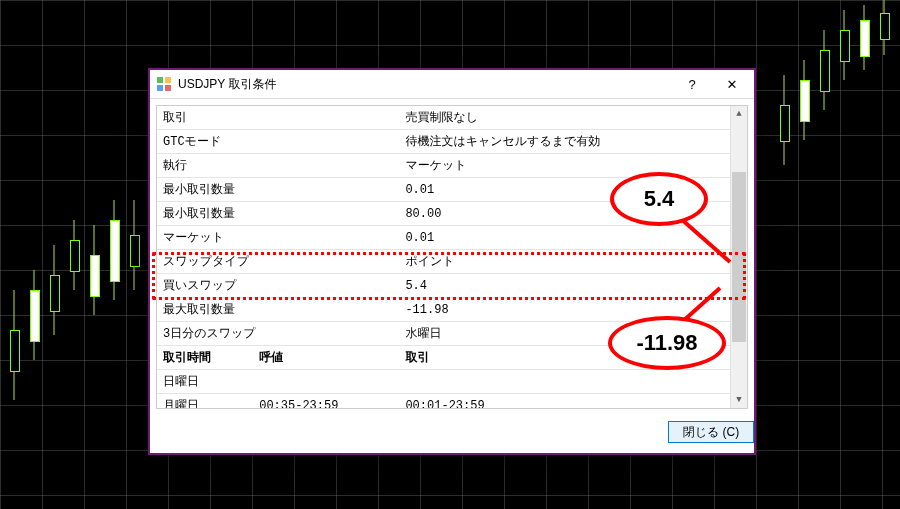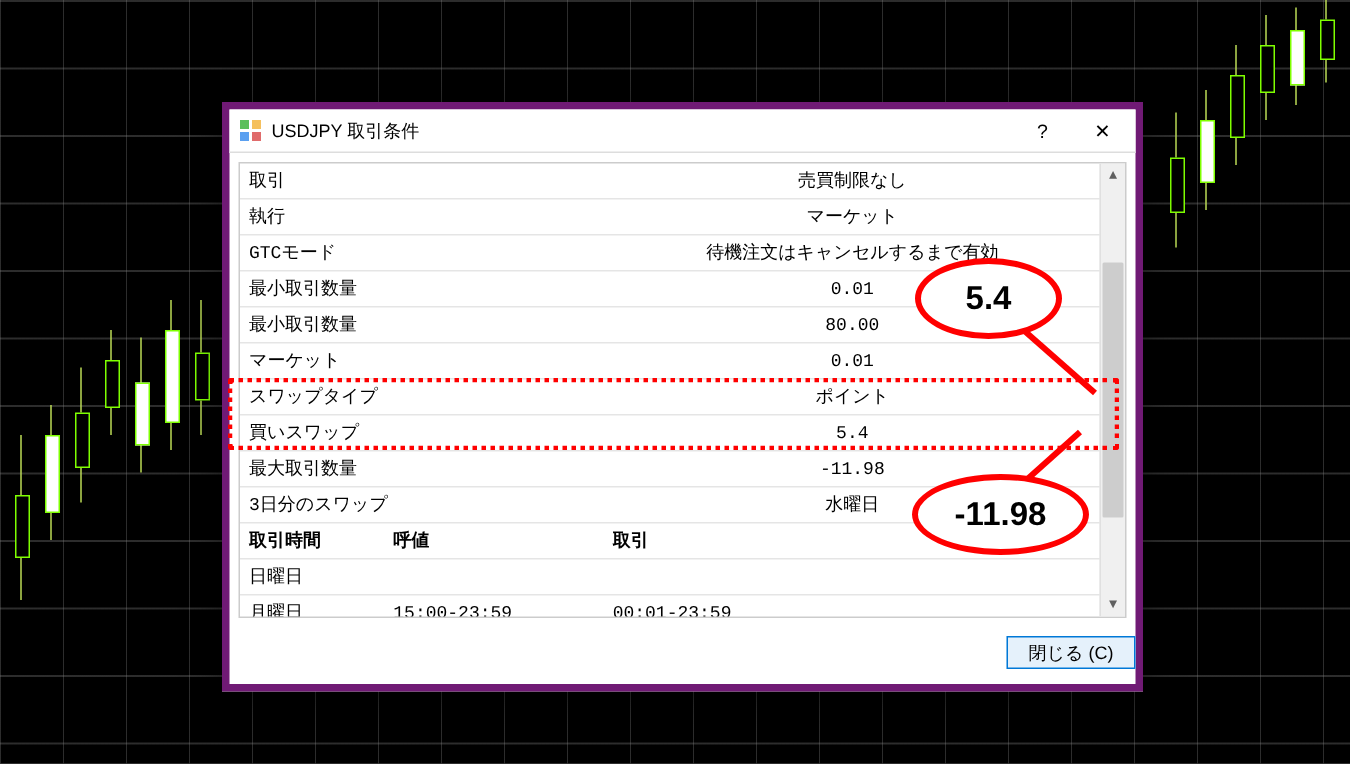--- a/index.html
+++ b/index.html
@@ -30,21 +30,21 @@
   .candle.up .body { background: #000; border: 1px solid #7fff00; }
   .candle.dn .body { background: #fff; border: 1px solid #7fff00; }
 
   
   .dialog {
     position: absolute;
     left: 148px;
     top: 68px;
     width: 604px;
     background: #fff;
-    border: 5px solid #701a75;
+    border: 2px solid #701a75;
     box-shadow: 0 4px 20px rgba(0,0,0,0.5);
   }
   .titlebar {
     display: flex;
     align-items: center;
     height: 28px;
     padding: 0 2px 0 6px;
     background: #fff;
     border-bottom: 1px solid #ddd;
   }
@@ -84,21 +84,21 @@
     width: calc(100% - 16px);
   }
   table.spec td, table.spec th {
     border-bottom: 1px solid #e5e5e5;
     padding: 3px 6px;
     font-size: 12px;
     height: 14px;
     vertical-align: middle;
   }
   table.spec .label { text-align: left; color: #000; }
-  table.spec .value { text-align: center; color: #000; white-space: nowrap; }
+  table.spec .value { text-align: left; color: #000; white-space: nowrap; }
   table.spec .mid { text-align: left; }
   table.spec th { font-weight: bold; text-align: left; background: #fff; }
 
   .footer {
     display: flex; justify-content: flex-end; padding: 6px 0 10px;
   }
   .closebtn {
     min-width: 86px; height: 22px;
     border: 1px solid #0078d7;
     background: #e5f1fb;
@@ -209,26 +209,26 @@
 
   <div class="content">
     <div class="tablewrap">
       <table class="spec">
         <tbody id="spec-body">
             <tr>
               <td class="label" colspan="2">取引</td>
               <td class="value">売買制限なし</td>
             </tr>
             <tr>
+              <td class="label" colspan="2">GTCモード</td>
+              <td class="value">待機注文はキャンセルするまで有効</td>
+            </tr>
+            <tr>
               <td class="label" colspan="2">執行</td>
               <td class="value">マーケット</td>
-            </tr>
-            <tr>
-              <td class="label" colspan="2">GTCモード</td>
-              <td class="value">待機注文はキャンセルするまで有効</td>
             </tr>
             <tr>
               <td class="label" colspan="2">最小取引数量</td>
               <td class="value">0.01</td>
             </tr>
             <tr>
               <td class="label" colspan="2">最小取引数量</td>
               <td class="value">80.00</td>
             </tr>
             <tr>
@@ -260,21 +260,21 @@
           </tr>
         </tbody>
         <tbody id="session-body">
             <tr>
               <td class="label">日曜日</td>
               <td class="mid"></td>
               <td class="mid"></td>
             </tr>
             <tr>
               <td class="label">月曜日</td>
-              <td class="mid">15:00-23:59</td>
+              <td class="mid">00:35-23:59</td>
               <td class="mid">00:01-23:59</td>
             </tr>
           </tbody>
       </table>
 
       <div class="scroll">
         <div class="arrow">▲</div>
         <div class="thumb"></div>
         <div class="arrow">▼</div>
       </div>

